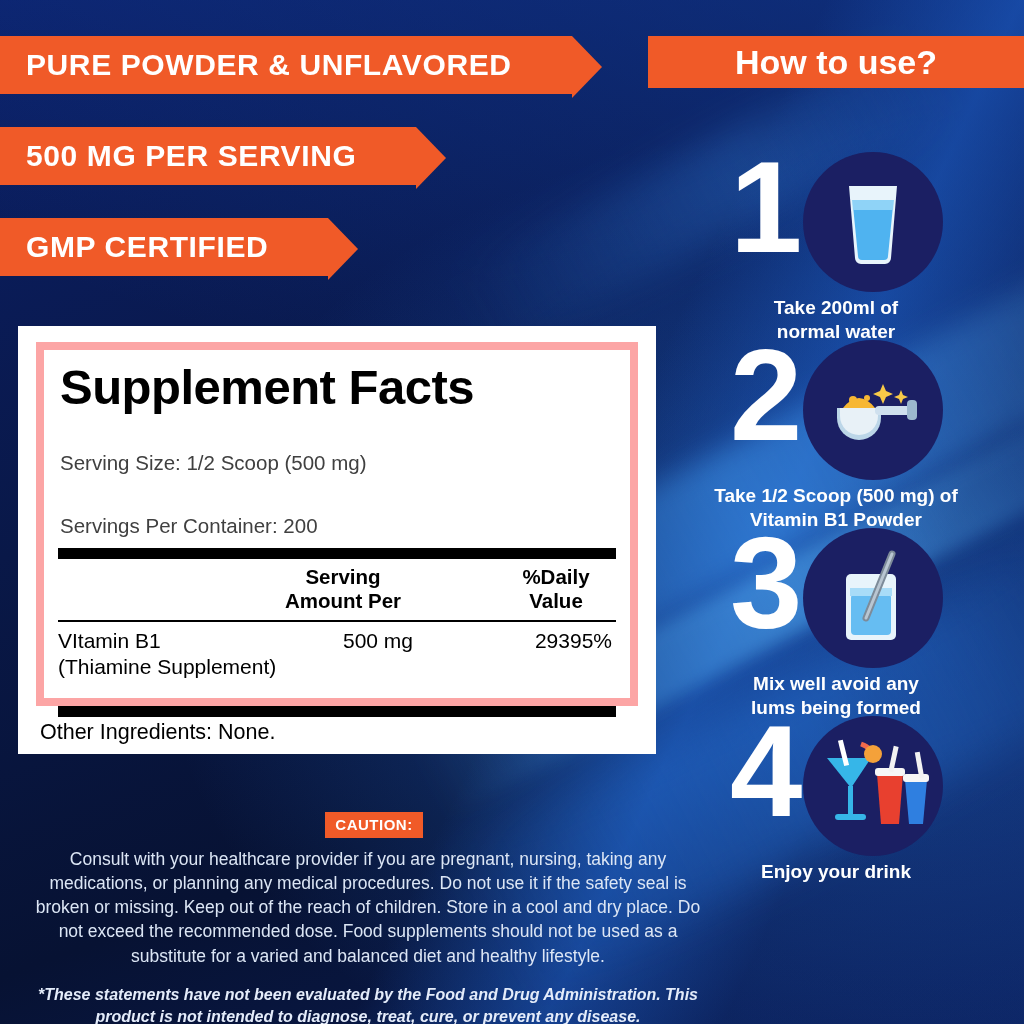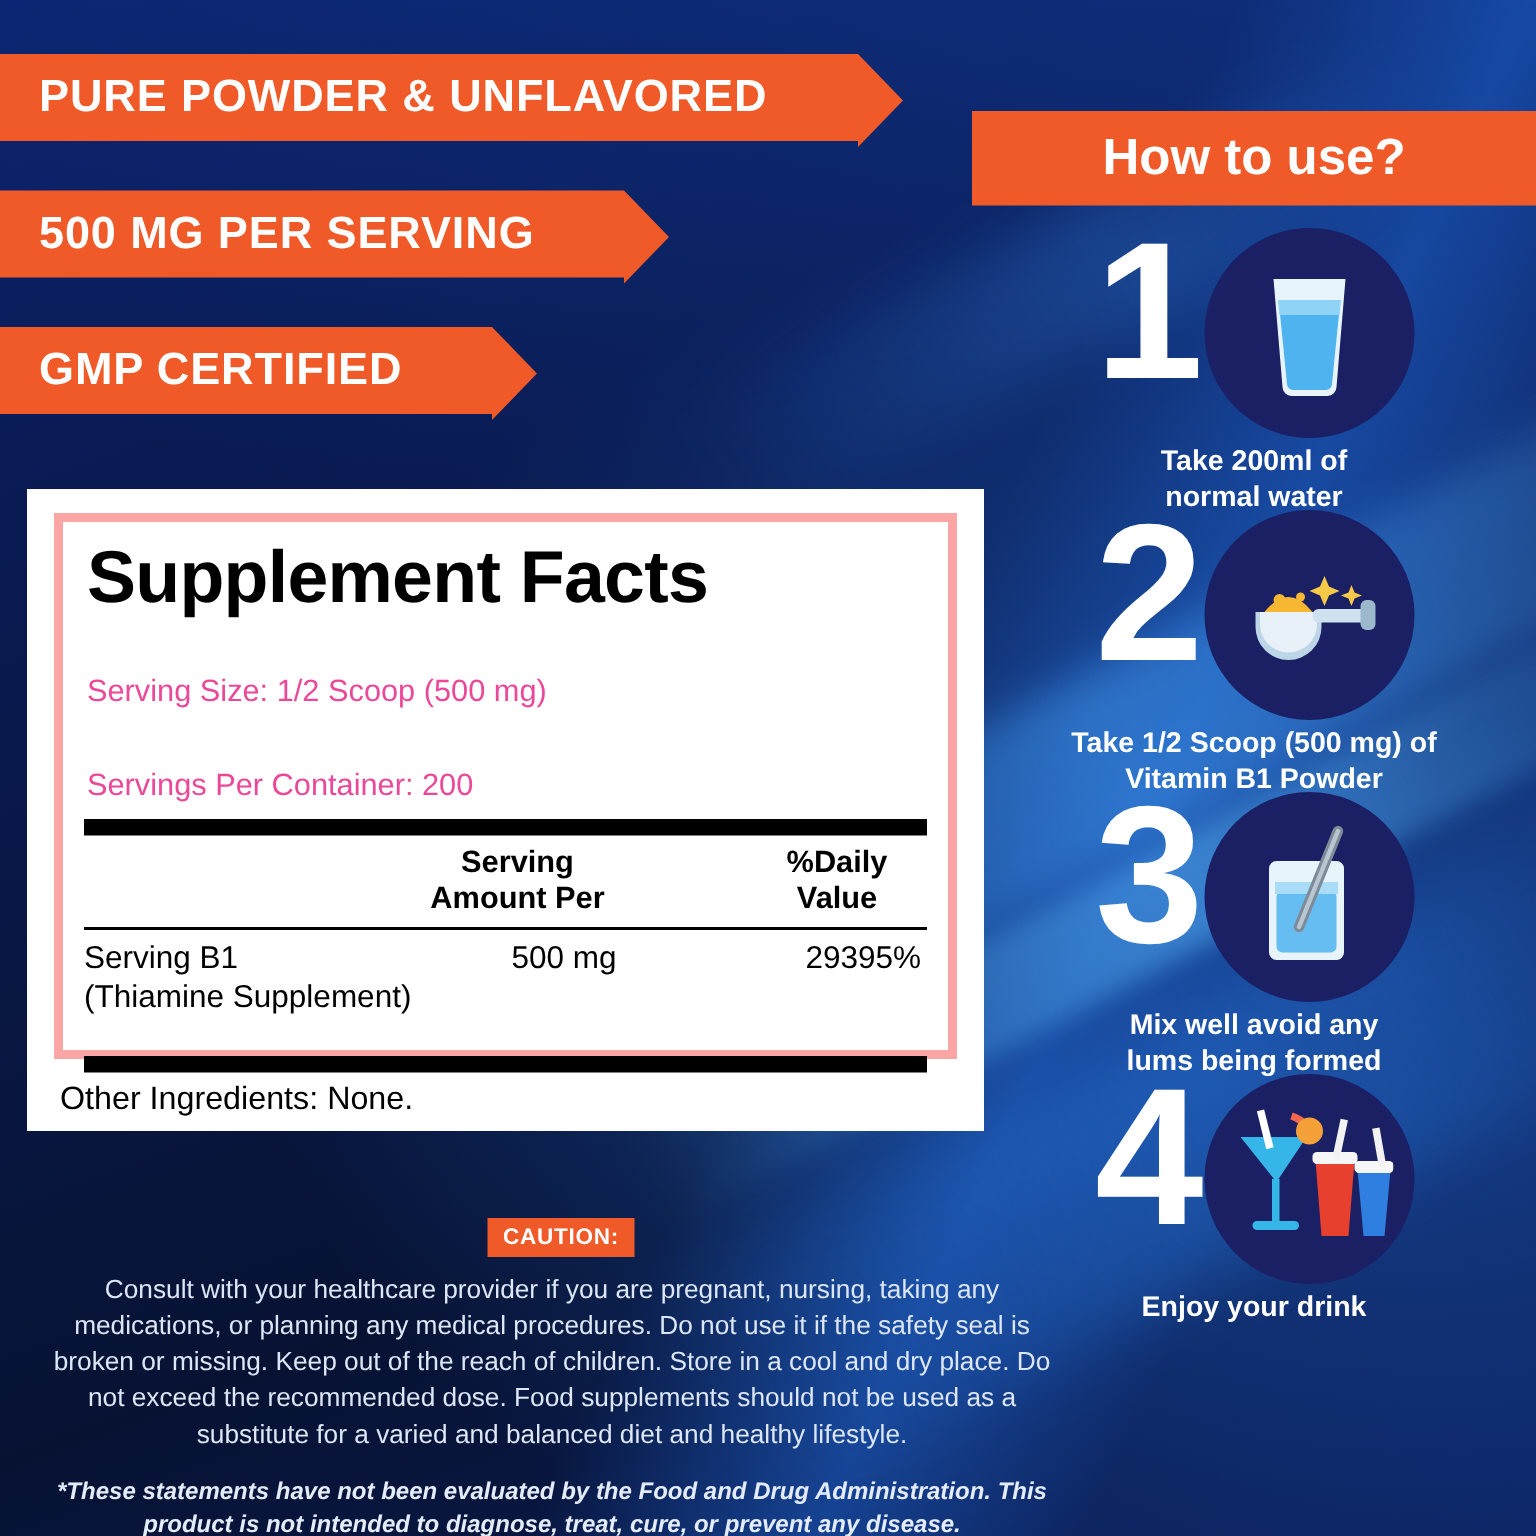--- a/index.html
+++ b/index.html
@@ -67,33 +67,33 @@
 
   
   .facts-panel {
     position: absolute;
     left: 18px; top: 326px;
     width: 638px; height: 428px;
     background: #ffffff;
     padding: 16px 18px 0 18px;
   }
   .facts-box {
-    border: 6px solid #fca5a5;
+    border: 8px solid #fca5a5;
     padding: 8px 14px 10px 14px;
     height: 364px;
   }
   .facts-title {
     font-size: 49px;
     font-weight: 700;
     letter-spacing: -0.5px;
     line-height: 1.05;
     color: #000;
     margin: 4px 0 6px 2px;
   }
-  .facts-line { font-size: 20.5px; color: #ec4899; line-height: 1.32; margin-left: 2px; margin-top: 36px; }
+  .facts-line { font-size: 20.5px; color: #404040; line-height: 1.32; margin-left: 2px; margin-top: 36px; }
   .rule-thick { border-top: 11px solid #000; margin: 8px 0 6px 0; }
   .rule-thin { border-top: 2px solid #000; margin: 6px 0 4px 0; }
   .hdr-row {
     display: flex; justify-content: flex-end; align-items: flex-start;
     font-size: 20.5px; font-weight: 700; color: #000; text-align: center;
     line-height: 1.2;
   }
   .hdr-amount { width: 190px; }
   .hdr-dv { width: 120px; margin-left: 58px; }
   .item-row {
@@ -135,26 +135,26 @@
     font-weight: 700;
     line-height: 1.4;
     margin-top: 16px;
     width: 668px;
   }
 
   
   .how-banner {
     position: absolute;
     left: 648px; top: 36px;
-    width: 376px; height: 63px;
+    width: 376px; height: 52px;
     background: #f05a28;
     color: #fff;
     font-size: 34px;
     font-weight: 700;
-    display: flex; align-items: center; justify-content: center; margin-top: 38px;
+    display: flex; align-items: center; justify-content: center;
   }
   .steps { position: absolute; left: 648px; top: 150px; width: 376px; }
   .step { position: relative; height: 188px; }
   .step-visual { position: relative; height: 140px; }
   .step-num {
     position: absolute;
     left: 82px; top: -8px;
     font-size: 130px;
     font-weight: 700;
     color: #ffffff;
@@ -211,21 +211,21 @@
         </div>
         <div class="hdr-dv">
           <div>%Daily</div>
           <div>Value</div>
         </div>
       </div>
 
       <div class="rule-thin"></div>
 
       <div class="item-row">
-        <div class="item-name">Serving B1</div>
+        <div class="item-name">VItamin B1</div>
         <div class="item-amt">500 mg</div>
         <div class="item-dv">29395%</div>
       </div>
       <div class="item-sub">(Thiamine Supplement)</div>
 
       <div class="rule-thick" style="margin-top:26px"></div>
     </div>
 
     <div class="other-ing">
       <b>Other Ingredients:</b>

